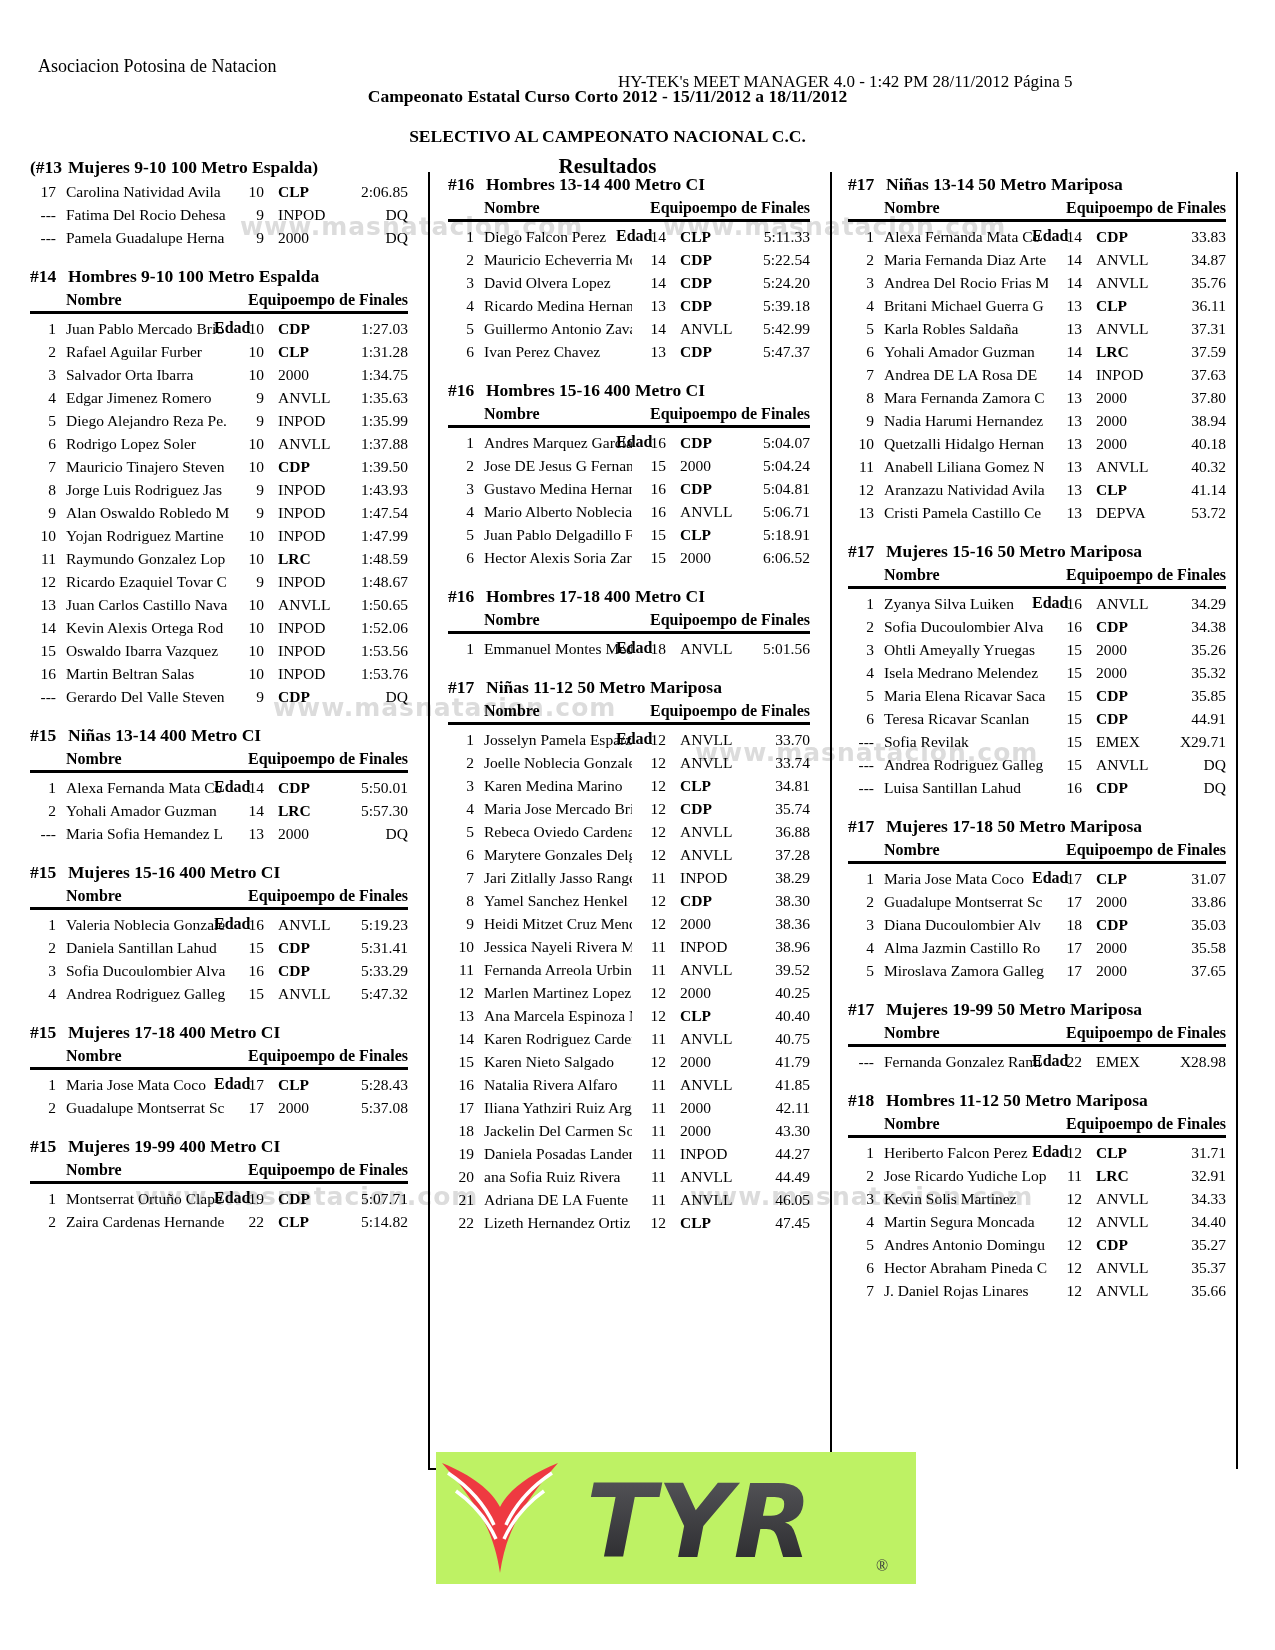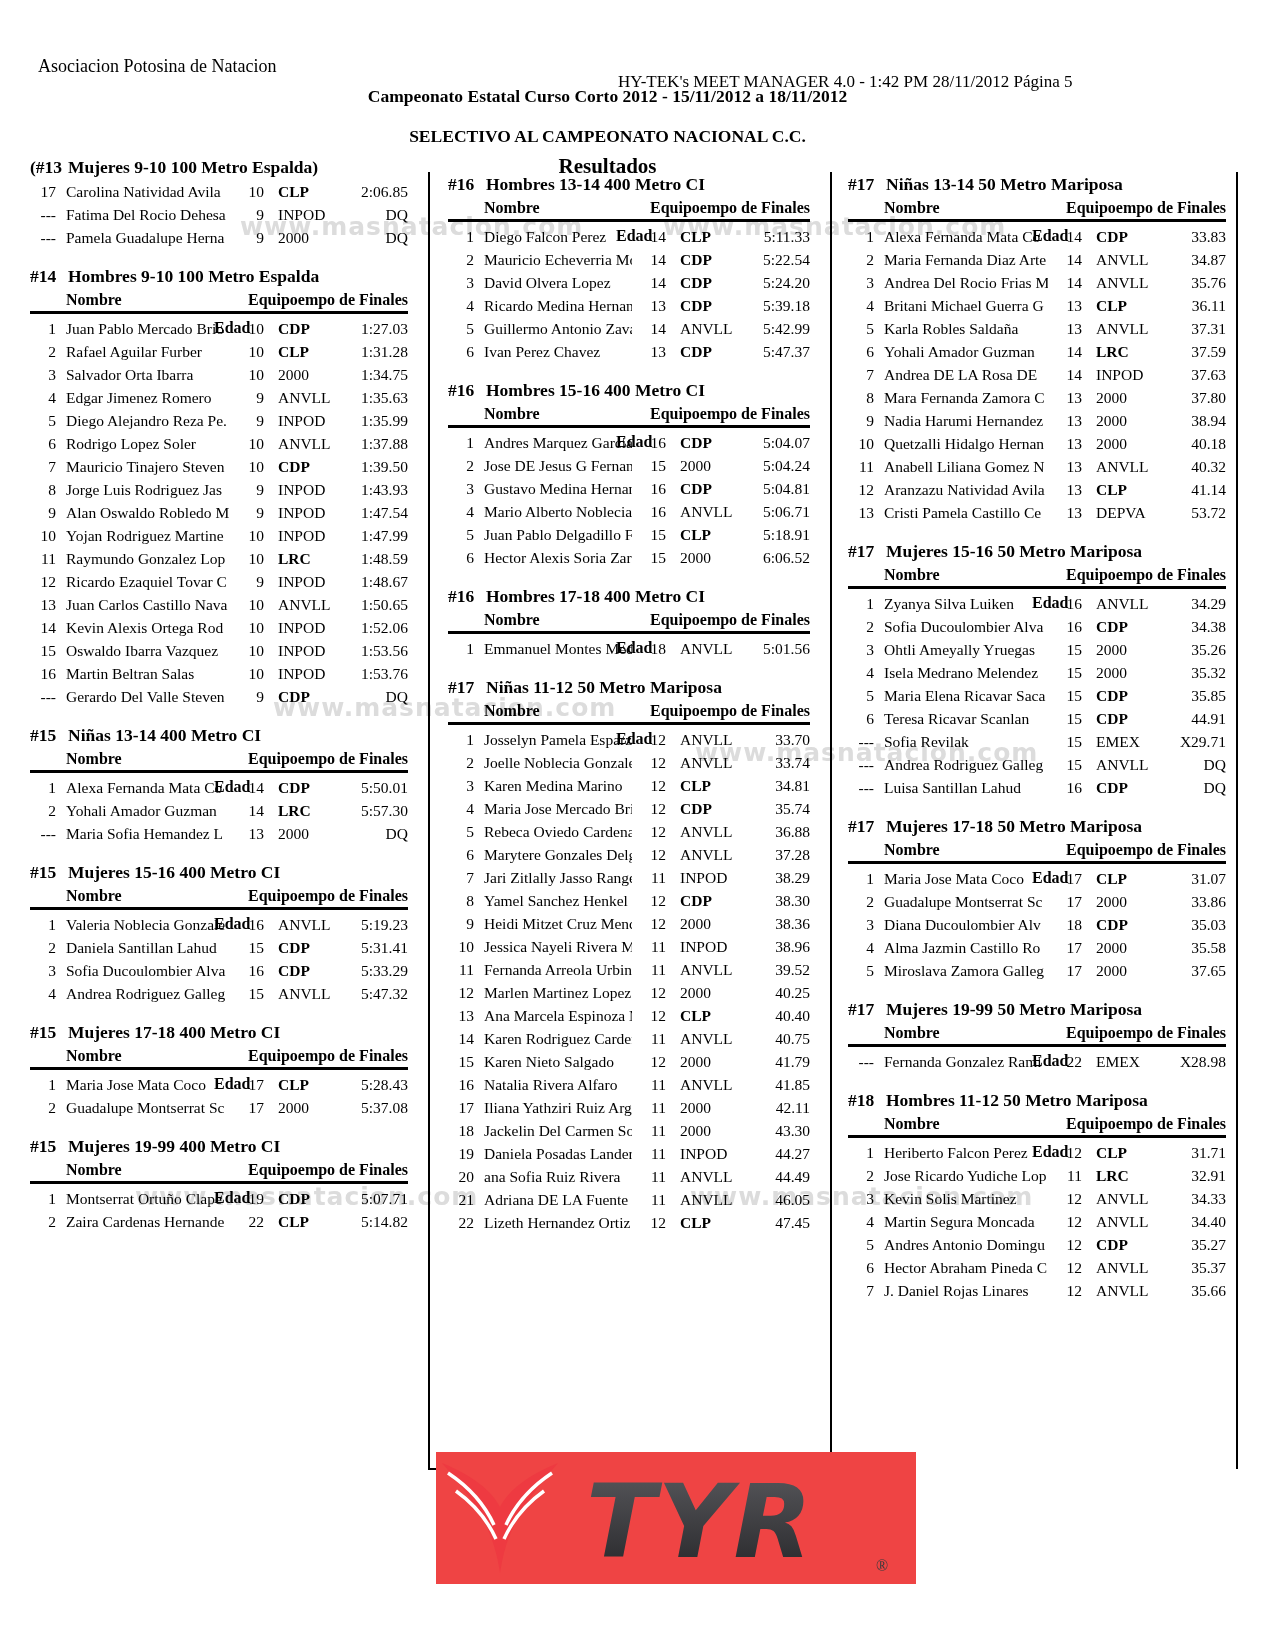--- a/index.html
+++ b/index.html
@@ -35,21 +35,21 @@
   .c-time{width:70px;flex:none;text-align:right;}
   .team-bold{font-weight:bold;}
 
   .vline{position:absolute;top:172px;width:2px;height:1297px;background:#000;}
   #vline1{left:428px;} #vline2{left:830px;} #vline3{left:1236px;}
   .hfoot{position:absolute;left:428px;top:1468px;width:410px;height:2px;background:#000;}
 
   .watermark{position:absolute;font-family:"DejaVu Sans", sans-serif;font-weight:bold;
              font-size:25px;letter-spacing:1px;color:#dcdcdc;white-space:nowrap;}
 
-  .logo{position:absolute;left:436px;top:1452px;width:480px;height:132px;background:#ef4444;
+  .logo{position:absolute;left:436px;top:1452px;width:480px;height:132px;background:#bef264;
         display:flex;align-items:center;}
 </style>
 </head>
 <body>
 
 <div class="page">
 
   <div class="watermark" style="left:240px;top:212px;">www.masnatacion.com</div>
   <div class="watermark" style="left:663px;top:212px;">www.masnatacion.com</div>
   <div class="watermark" style="left:273px;top:693px;">www.masnatacion.com</div>

